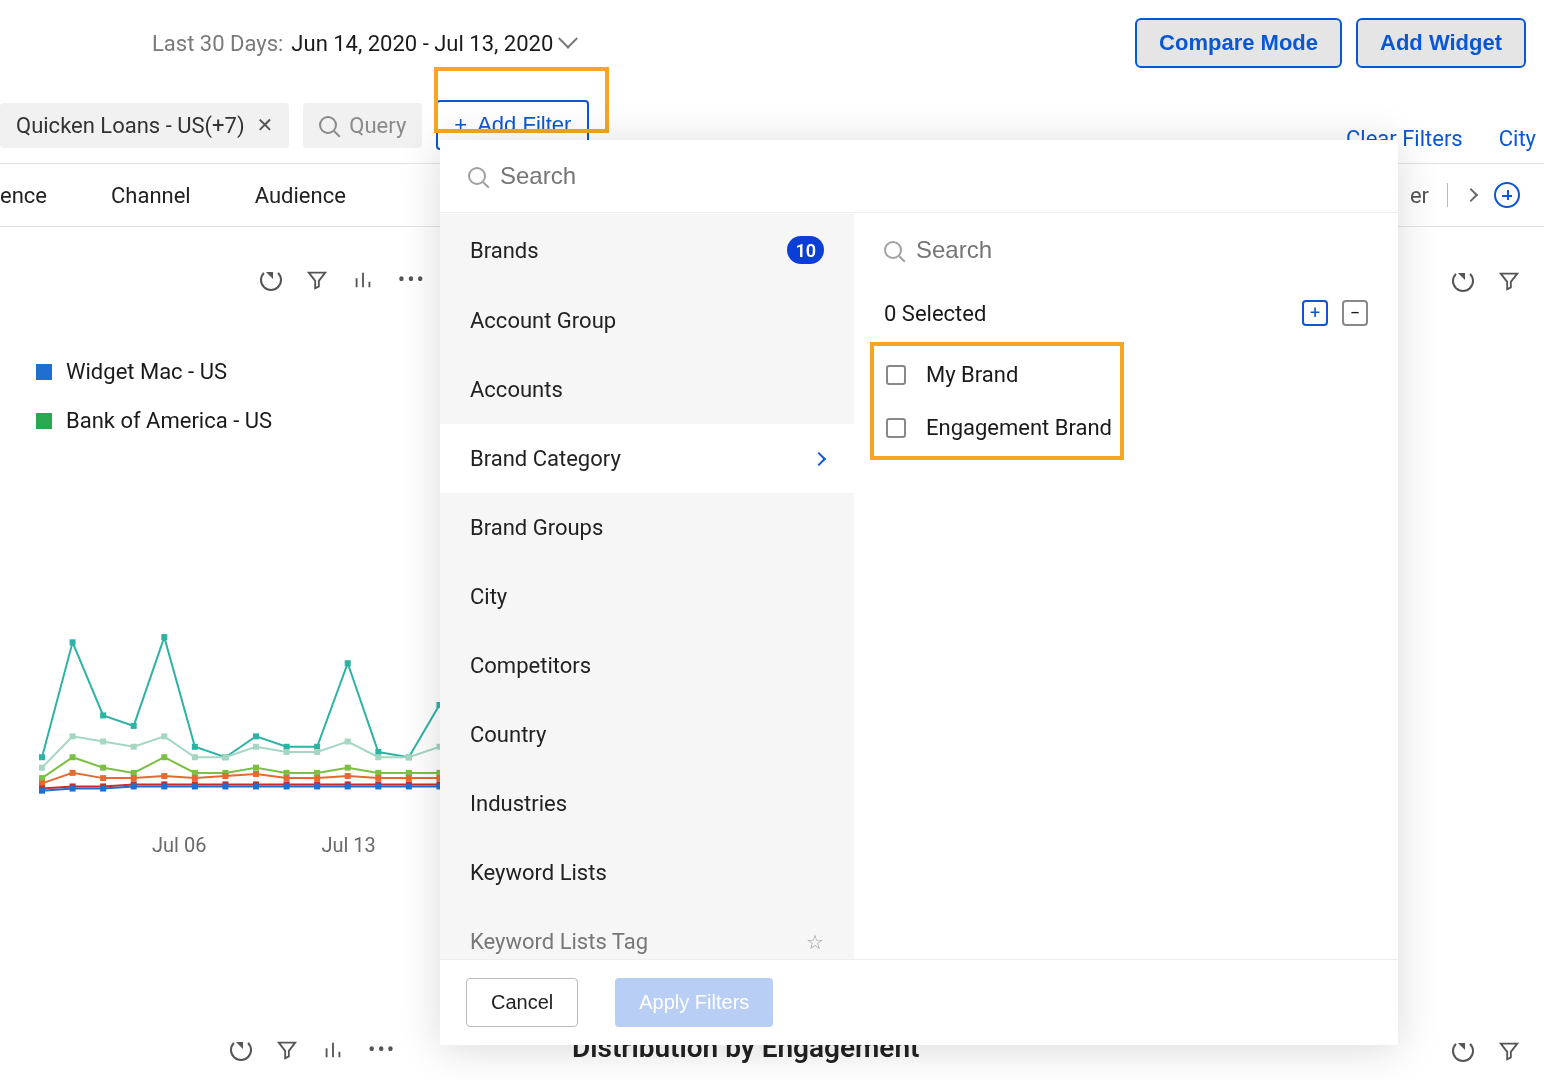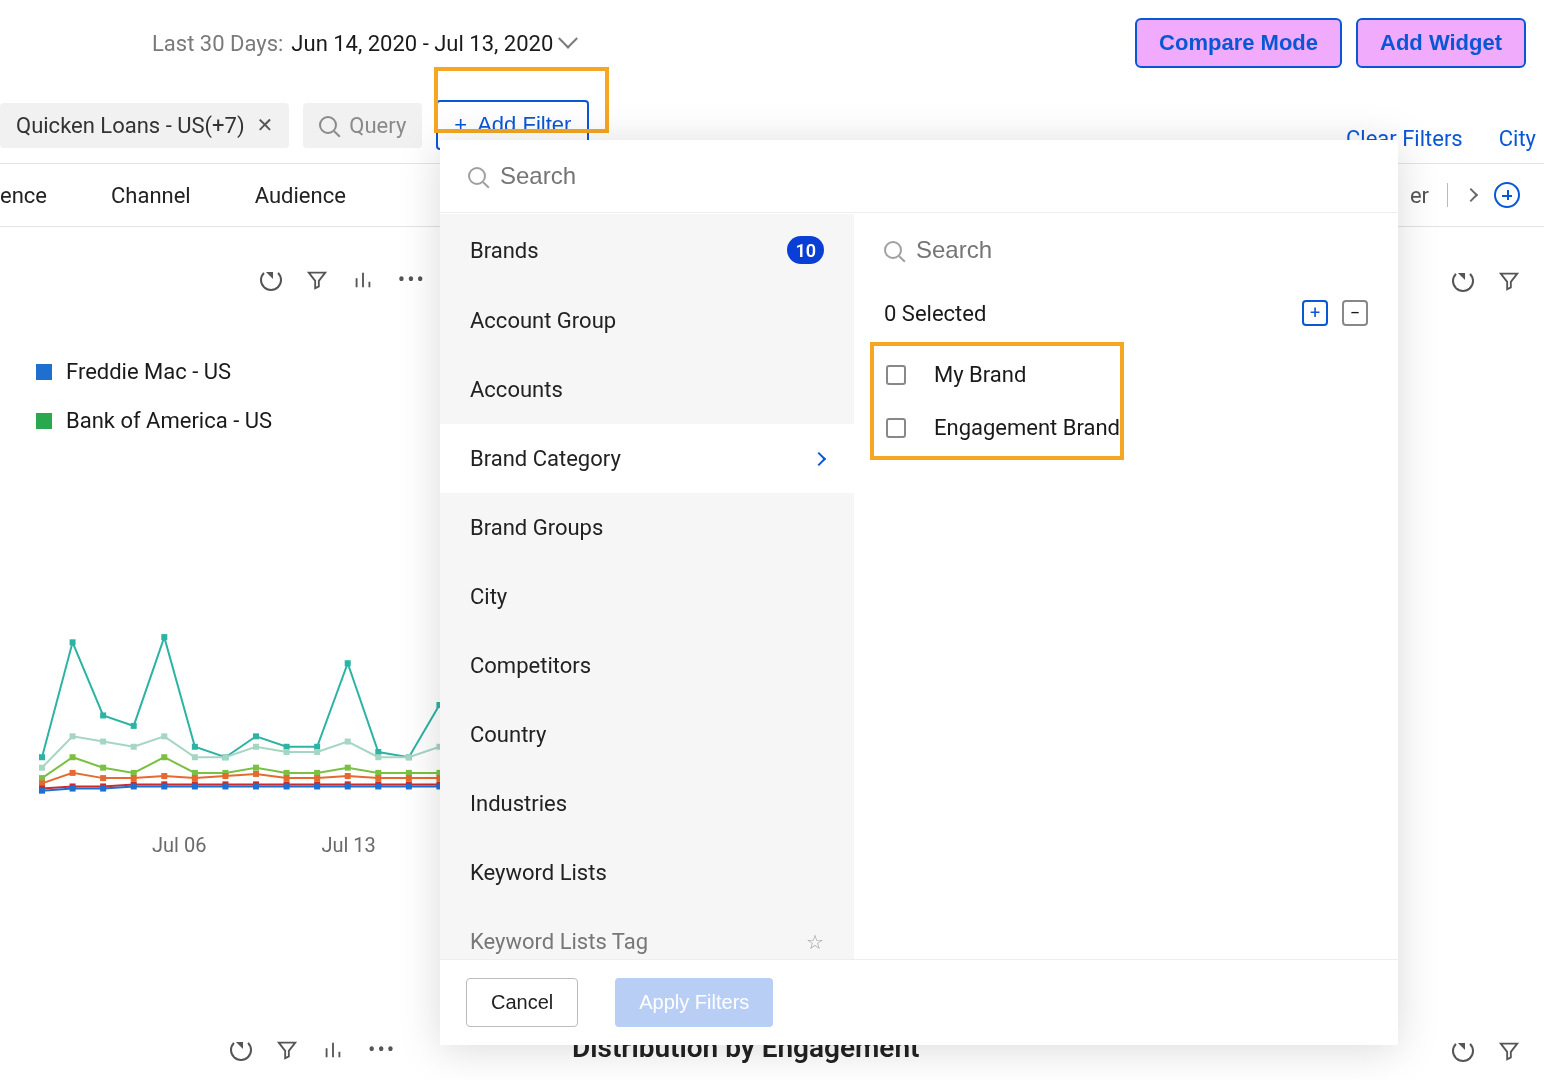--- a/index.html
+++ b/index.html
@@ -32,21 +32,21 @@
   .date-range .value { color: #1a1a1a; }
   .chevron-down {
     display:inline-block; width:14px; height:14px;
     border-right:2px solid #7a7a7a; border-bottom:2px solid #7a7a7a;
     transform: rotate(45deg) translate(-3px,-3px);
   }
   .top-actions { display:flex; gap:14px; padding-right:18px; }
   .btn-outline-primary {
     border: 2px solid #0a57d6;
     color: #0a57d6;
-    background:#f0abfc;
+    background:#e5e5e5;
     font-size: 22px;
     font-weight:600;
     padding: 10px 22px;
     border-radius: 6px;
     cursor:pointer;
   }
 
   
   .filter-row {
     display:flex;
@@ -228,21 +228,21 @@
   .sel-header {
     display:flex; align-items:center; justify-content:space-between;
     font-size:22px;
     padding:14px 0 22px 0;
     text-align:right;
   }
   .sel-header .icons { display:flex; gap:14px; }
   .sq-icon { width:26px; height:26px; border:2px solid #888; border-radius:4px; display:flex; align-items:center; justify-content:center; font-size:18px; line-height:1; }
   .sq-icon.plus { border-color:#0a57d6; color:#0a57d6; }
   .opt-list { position:relative; }
-  .opt-item { display:flex; align-items:center; gap:28px; font-size:22px; padding:14px 2px; }
+  .opt-item { display:flex; align-items:center; gap:20px; font-size:22px; padding:14px 2px; }
   .chk { width:20px; height:20px; border:2px solid #888; border-radius:3px; }
   .hl2 { position:absolute; border:4px solid #f5a623; left:-14px; top:-6px; width:254px; height:118px; pointer-events:none;}
 
   .drawer-footer {
     border-top:1px solid #eee;
     display:flex; justify-content:flex-start; gap:20px;
     padding:18px 26px;
   }
   .btn-secondary {
     border:1px solid #bbb; background:#fff; color:#222;
@@ -314,21 +314,21 @@
         <svg width="22" height="22" viewBox="0 0 24 24" fill="none" stroke="#555" stroke-width="2">
             <path d="M5 20V10M12 20V4M19 20v-6"></path>
           </svg>
       </span>
       <span class="icon-dots">•••</span>
     </div>
 
     <div class="legend">
       <div class="legend-item">
         <span class="legend-sw" style="background:#1f6fd1"></span>
-        <span>Freddie Mac - US</span>
+        <span>Widget Mac - US</span>
       </div>
       <div class="legend-item">
         <span class="legend-sw" style="background:#2aa84f"></span>
         <span>Bank of America - US</span>
       </div>
     </div>
 
     <div class="chart-area">
       <svg id="line-chart-svg" width="440" height="200" viewBox="0 0 440 200">
           <path d="M6 152.22222222222223 L36.57142857142857 37.333333333333314 L67.14285714285714 110.44444444444444 L97.71428571428572 120.88888888888889 L128.28571428571428 32.111111111111114 L158.85714285714286 141.77777777777777 L189.42857142857144 152.22222222222223 L220 131.33333333333334 L250.57142857142858 141.77777777777777 L281.14285714285717 141.77777777777777 L311.7142857142857 58.22222222222223 L342.2857142857143 147 L372.8571428571429 152.22222222222223 L403.42857142857144 100 L434 152.22222222222223 " fill="none" stroke="#2cb3a4" stroke-width="2"></path>

